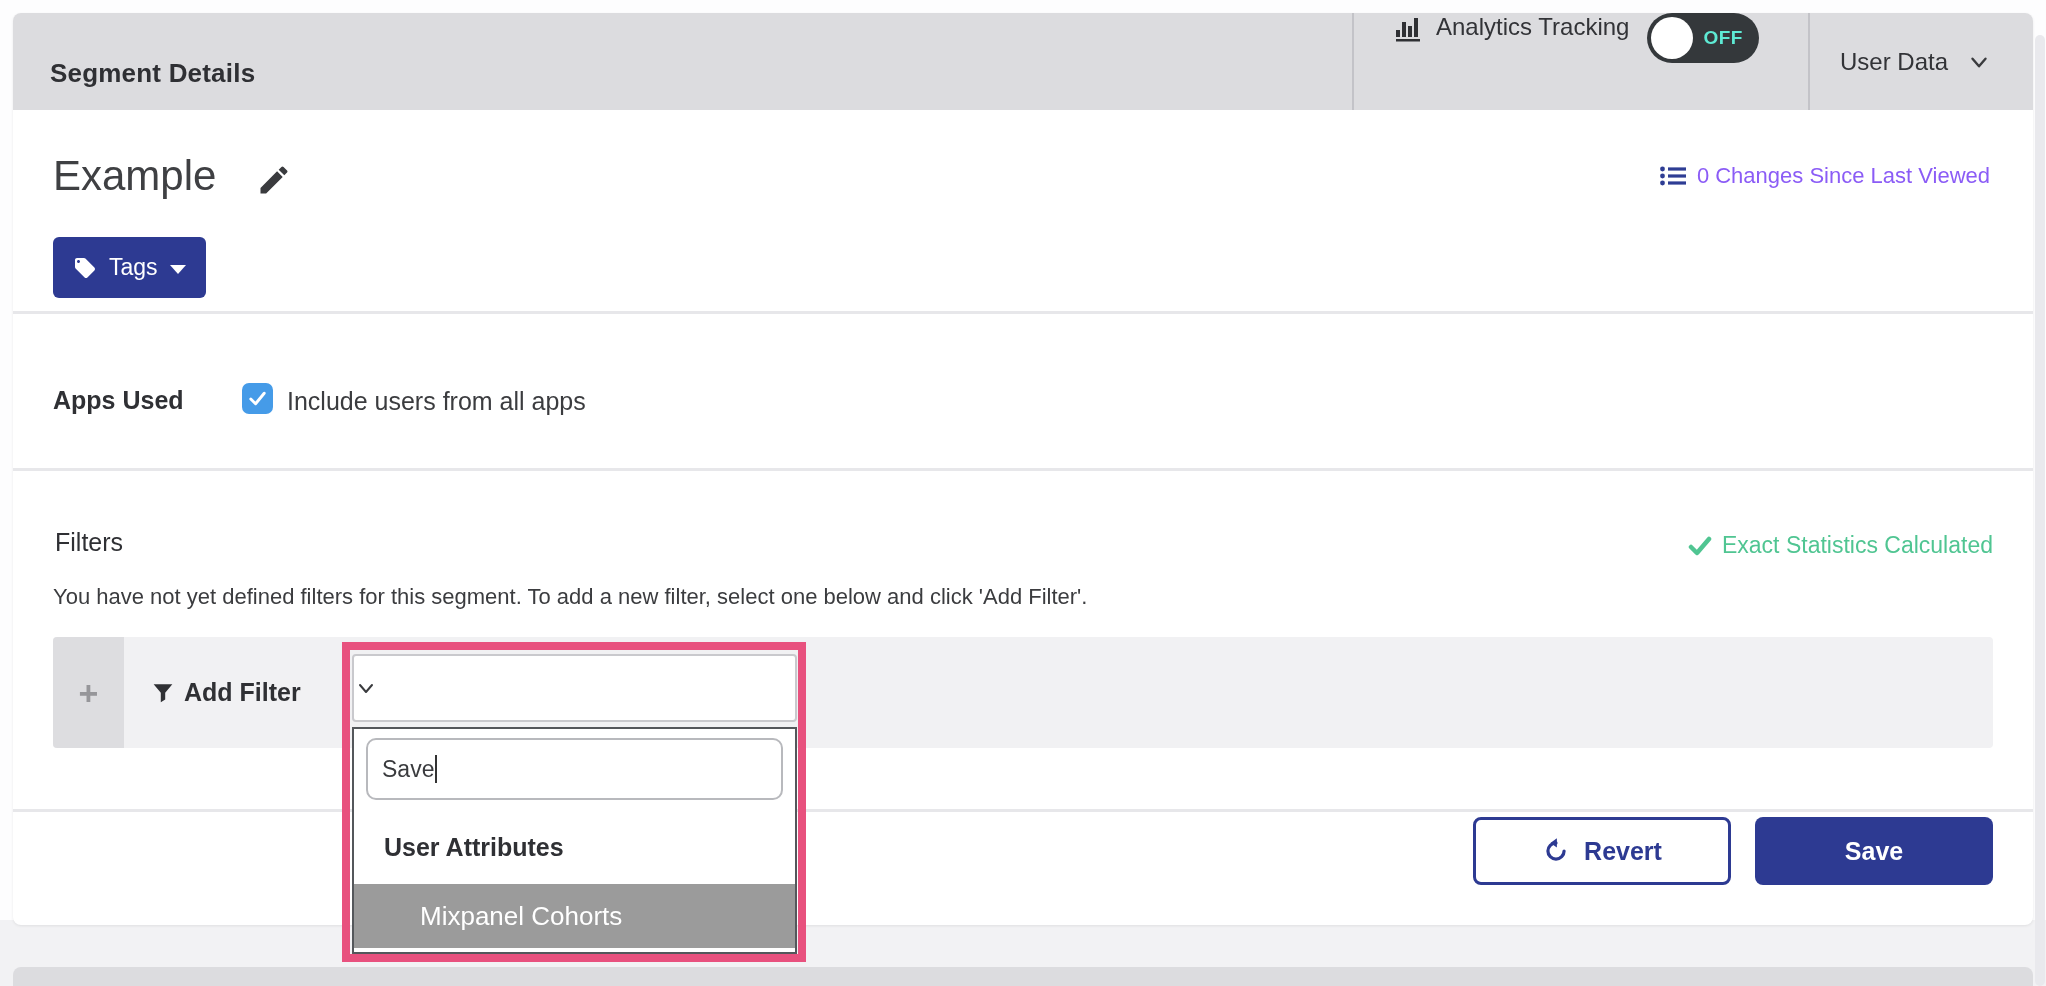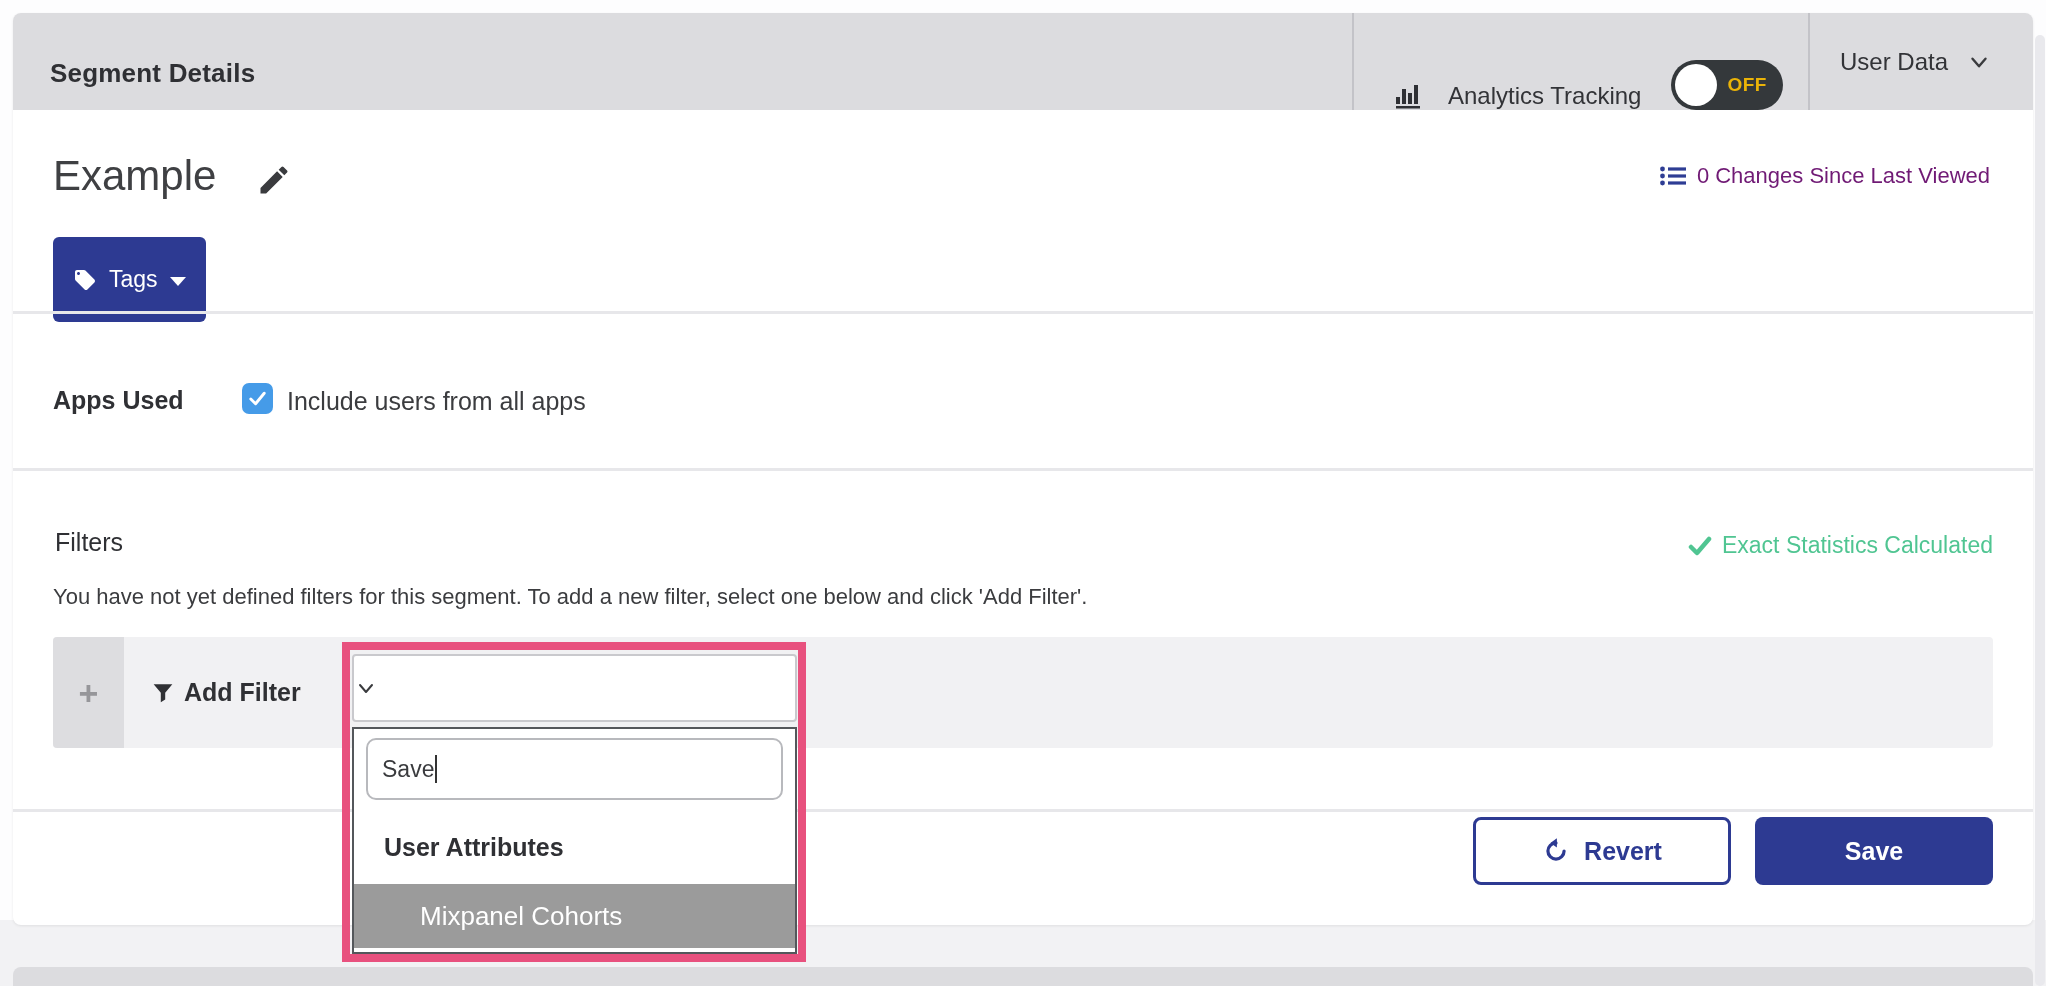--- a/index.html
+++ b/index.html
@@ -14,35 +14,35 @@
 
   
   .card{left:13px;top:13px;width:2020px;height:912px;background:#fff;border-radius:8px;
         box-shadow:0 1px 3px rgba(0,0,0,.08);}
 
   
   .card-header{left:13px;top:13px;width:2020px;height:97px;background:#dcdcdf;border-radius:8px 8px 0 0;}
   .hdr-title{left:50px;top:34px;font-size:26px;font-weight:bold;color:#2f3034;letter-spacing:.2px;margin-top:24px;}
   .hdr-divider{top:13px;width:2px;height:97px;background:#c3c3c8;}
   .hd1{left:1352px;} .hd2{left:1808px;}
-  .analytics-group{left:1394px;top:13px;height:97px;display:flex;align-items:flex-end;gap:24px;}
+  .analytics-group{left:1394px;top:13px;height:97px;display:flex;align-items:flex-start;gap:12px;}
   .analytics-label{font-size:24px;color:#323337;}
   .toggle{position:relative;width:112px;height:50px;border-radius:25px;background:#34383b;margin-left:6px;cursor:pointer;}
   .toggle-knob{position:absolute;left:4px;top:4px;width:42px;height:42px;border-radius:50%;background:#fff;}
   .toggle-text{position:absolute;left:56px;top:0;height:50px;display:flex;align-items:center;
-               color:#eab308;font-size:19px;font-weight:bold;letter-spacing:.5px;}
+               color:#5eead4;font-size:19px;font-weight:bold;letter-spacing:.5px;}
   .userdata-group{left:1840px;top:13px;height:97px;display:flex;align-items:center;gap:18px;cursor:pointer;}
   .userdata-label{font-size:24px;color:#323337;}
 
   
   .segment-name{left:53px;top:152px;font-size:42px;font-weight:400;color:#3f4043;}
   .edit-pencil{left:256px;top:162px;width:36px;height:36px;cursor:pointer;}
-  .changes-link{right:56px;top:163px;display:flex;align-items:center;gap:10px;color:#701a75;
+  .changes-link{right:56px;top:163px;display:flex;align-items:center;gap:10px;color:#8b5cf6;
                 font-size:22px;cursor:pointer;}
-  .tags-btn{left:53px;top:237px;height:53px;padding:16px 20px;display:inline-flex;align-items:center;gap:12px;
+  .tags-btn{left:53px;top:237px;height:53px;padding:4px 20px;display:inline-flex;align-items:center;gap:12px;
             background:#2d3a92;border-radius:6px;color:#fff;font-size:23px;cursor:pointer;}
   .caret-down{width:0;height:0;border-left:8px solid transparent;border-right:8px solid transparent;
               border-top:9px solid #fff;margin-top:3px;}
 
   .h-divider{left:13px;width:2020px;height:3px;background:#e7e7ea;}
   .dv1{top:311px;} .dv2{top:468px;} .dv3{top:809px;}
 
   
   .apps-label{left:53px;top:386px;font-size:25px;font-weight:bold;color:#2f3034;}
   .checkbox{left:242px;top:383px;width:31px;height:31px;border-radius:7px;background:#459be8;cursor:pointer;

